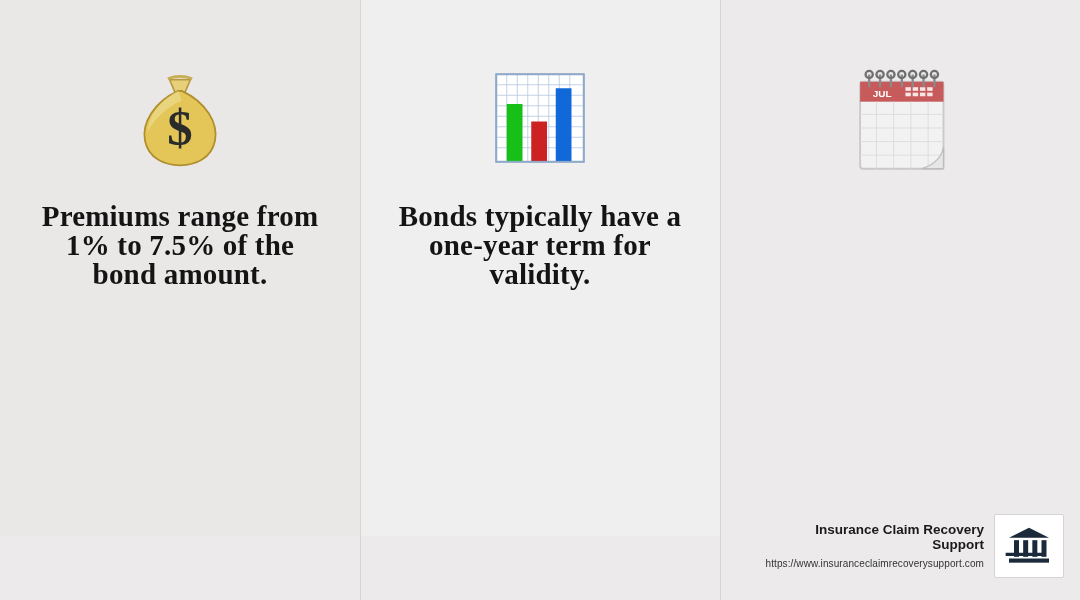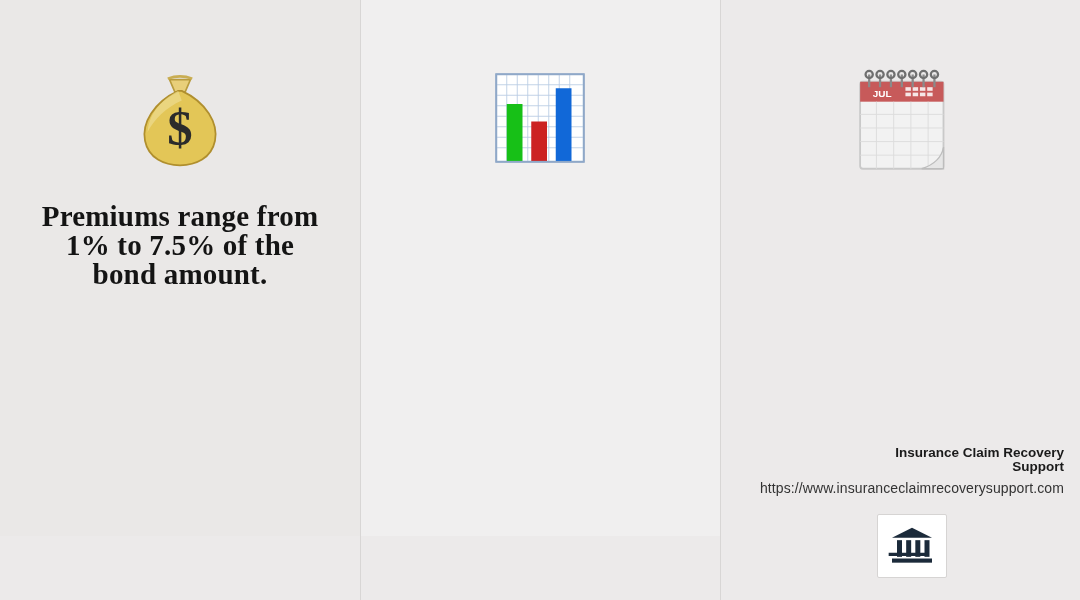--- a/index.html
+++ b/index.html
@@ -63,42 +63,42 @@
     line-height: 1.0;
     color: #141414;
     letter-spacing: 0.2px;
   }
 
   .brand {
     position: absolute;
     right: 16px;
     bottom: 22px;
     display: flex;
-    flex-direction: column;
-    align-items: center;
-    gap: 18px;
+    flex-direction: row;
+    align-items: center;
+    gap: 10px;
   }
   .brand-text {
     text-align: right;
     display: flex;
     flex-direction: column;
     align-items: flex-end;
   }
   .brand-name {
     font-family: "Liberation Sans", sans-serif;
     font-weight: bold;
     font-size: 13.5px;
     line-height: 1.05;
     color: #1a1a1a;
     max-width: 185px;
   }
   .brand-url {
     margin-top: 6px;
     font-family: "Liberation Sans", sans-serif;
-    font-size: 14px;
+    font-size: 10px;
     color: #333;
     letter-spacing: 0.1px;
   }
   .brand-logo {
     width: 68px;
     height: 62px;
     background: #ffffff;
     border: 1px solid #d6d4d3;
     border-radius: 2px;
     display: flex;
@@ -143,20 +143,21 @@
           <line x1="74" y1="14" x2="74" y2="114"></line>
             <line x1="86" y1="14" x2="86" y2="114"></line>
           <line x1="98" y1="14" x2="98" y2="114"></line>
         </g>
         <rect x="26" y="48" width="18" height="66" fill="#17c017"></rect>
         <rect x="54" y="68" width="18" height="46" fill="#cc2222"></rect>
         <rect x="82" y="30" width="18" height="84" fill="#1168d8"></rect>
         <rect x="14" y="14" width="100" height="100" fill="none" stroke="#8fa8c8" stroke-width="2"></rect>
       </svg>
     </div>
+    <div class="caption">Bonds typically have a one-year term for validity.</div>
   </div>
 
   <div class="panel p2">
     <div class="emoji-wrap">
       <svg class="emoji-svg" width="116" height="116" viewBox="0 0 128 128" aria-hidden="true">
         <rect x="20" y="24" width="92" height="96" rx="3" fill="#f2f2f2" stroke="#c9c9c9" stroke-width="2"></rect>
         <rect x="20" y="24" width="92" height="22" fill="#c75a5a"></rect>
         <g fill="#ffffff" opacity="0.85">
           <rect x="70" y="30" width="6" height="4"></rect>
             <rect x="78" y="30" width="6" height="4"></rect>

